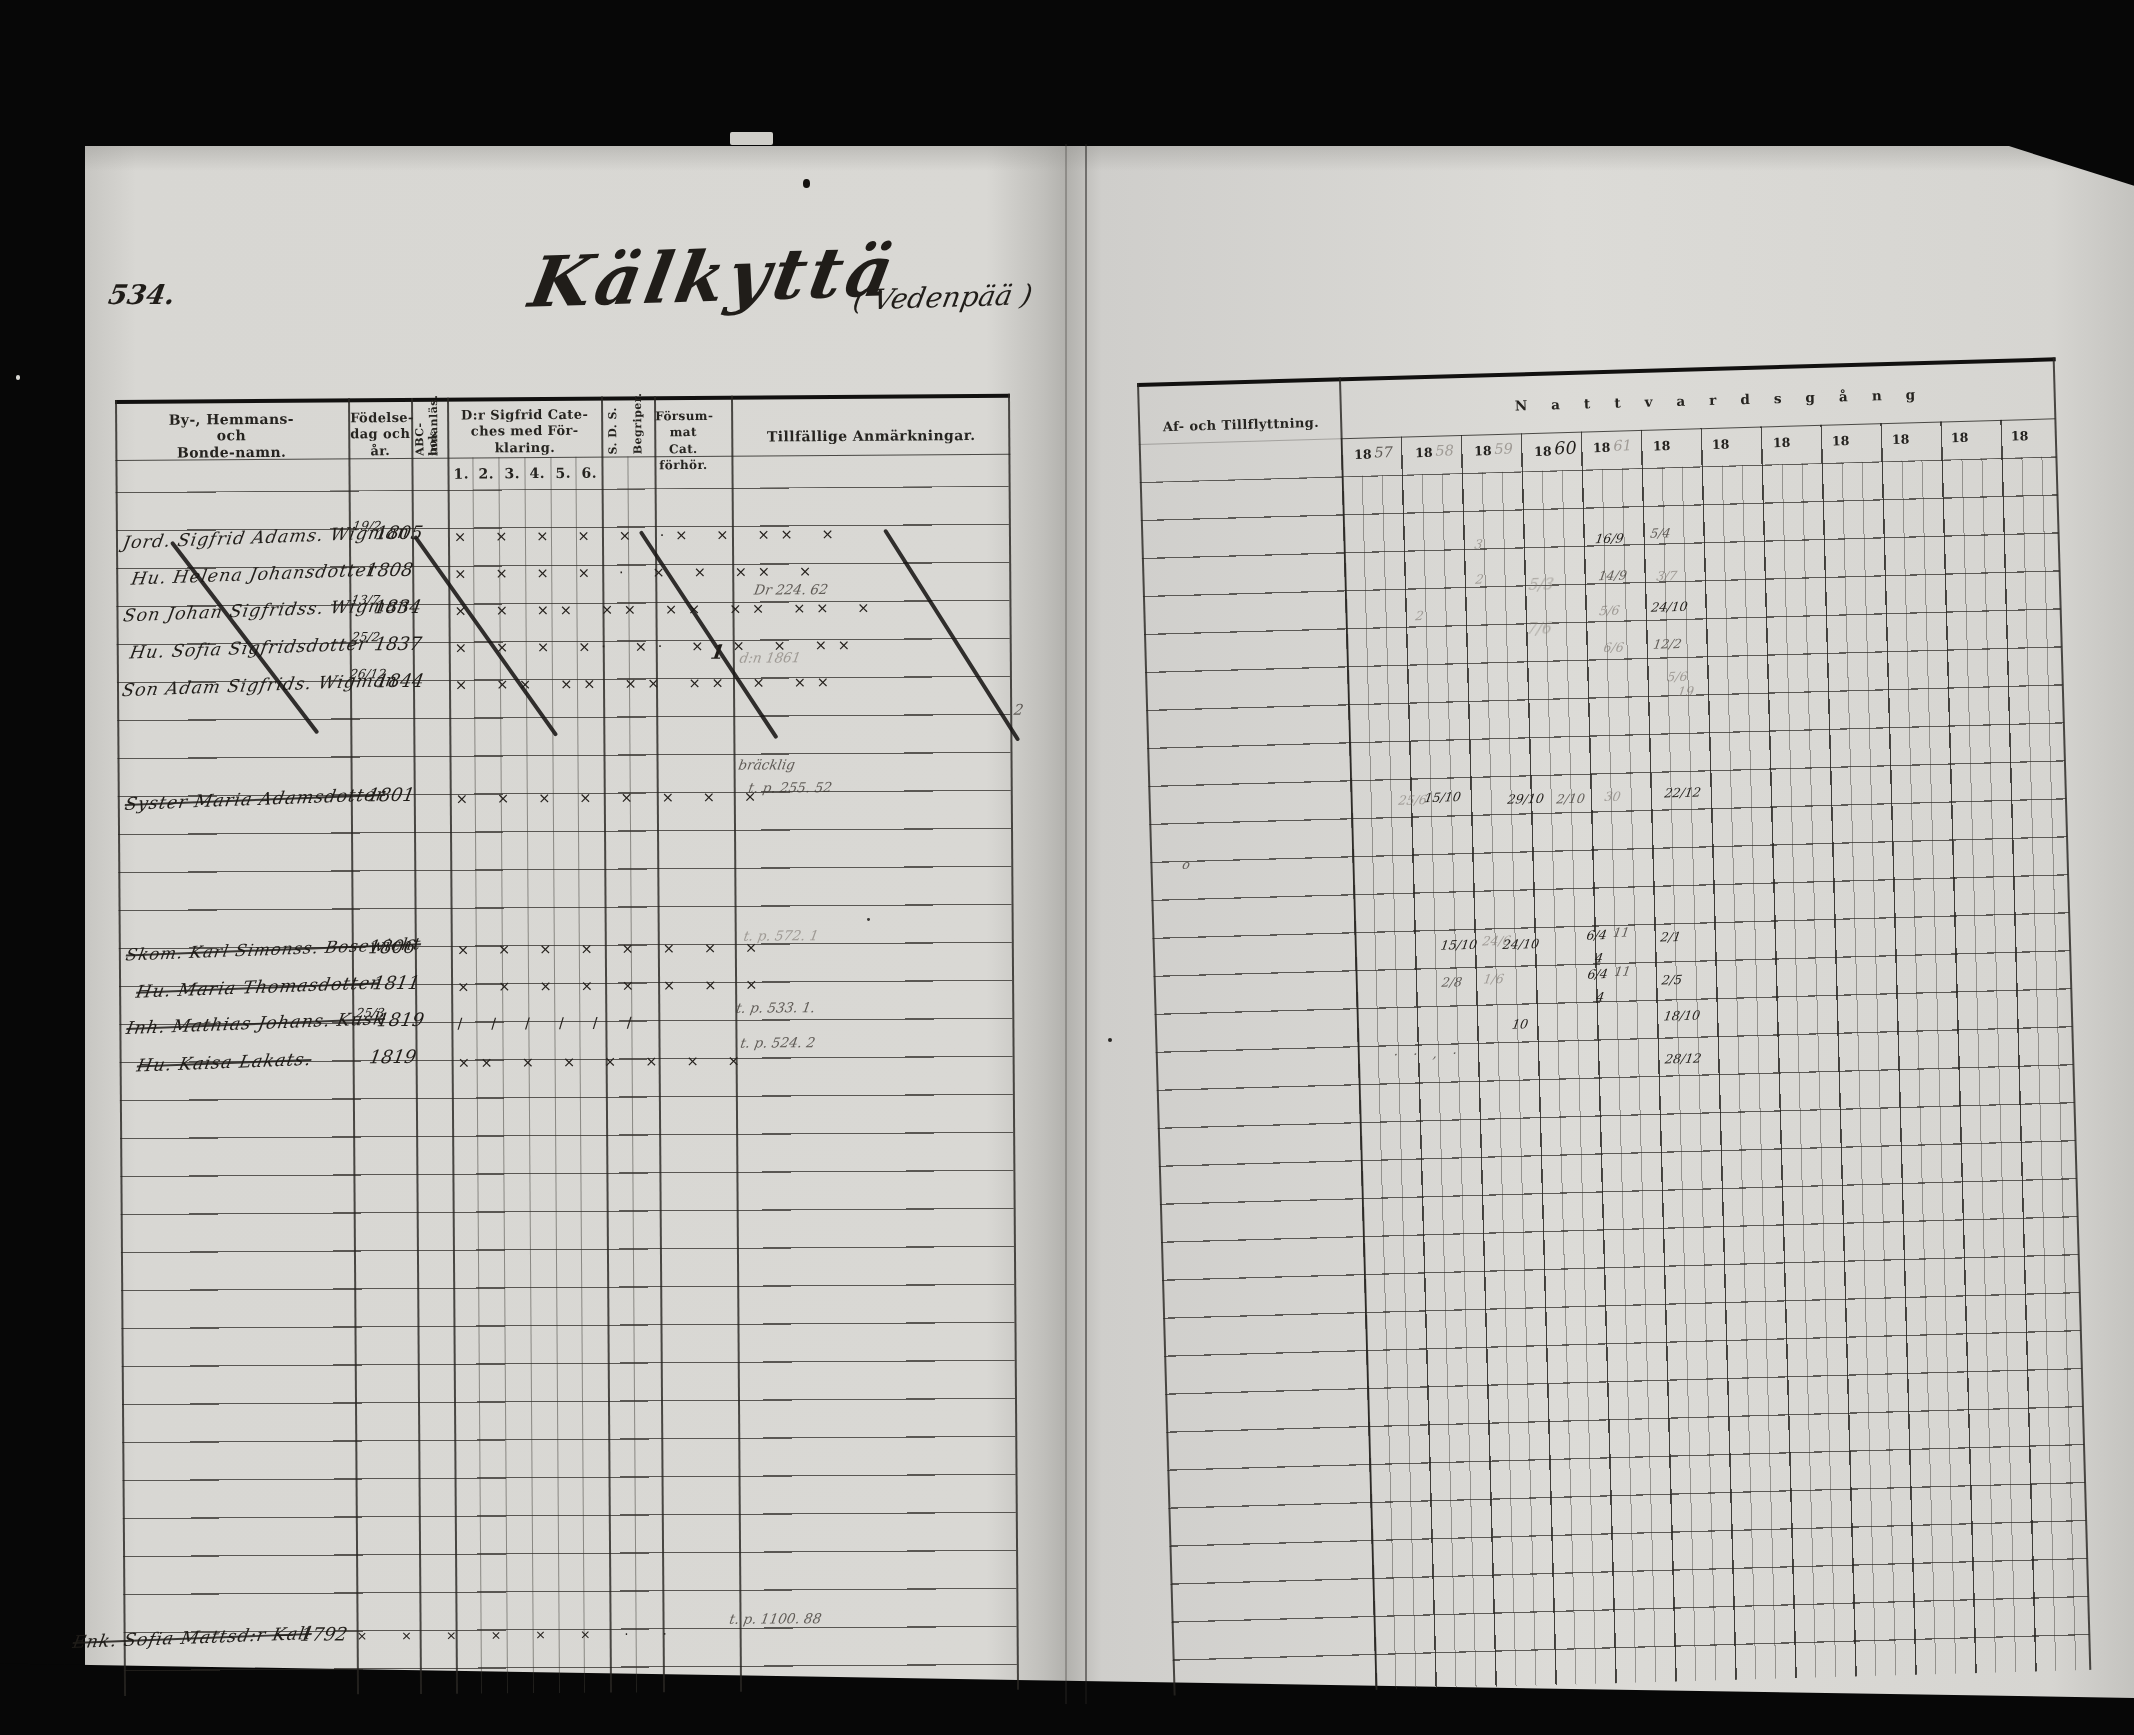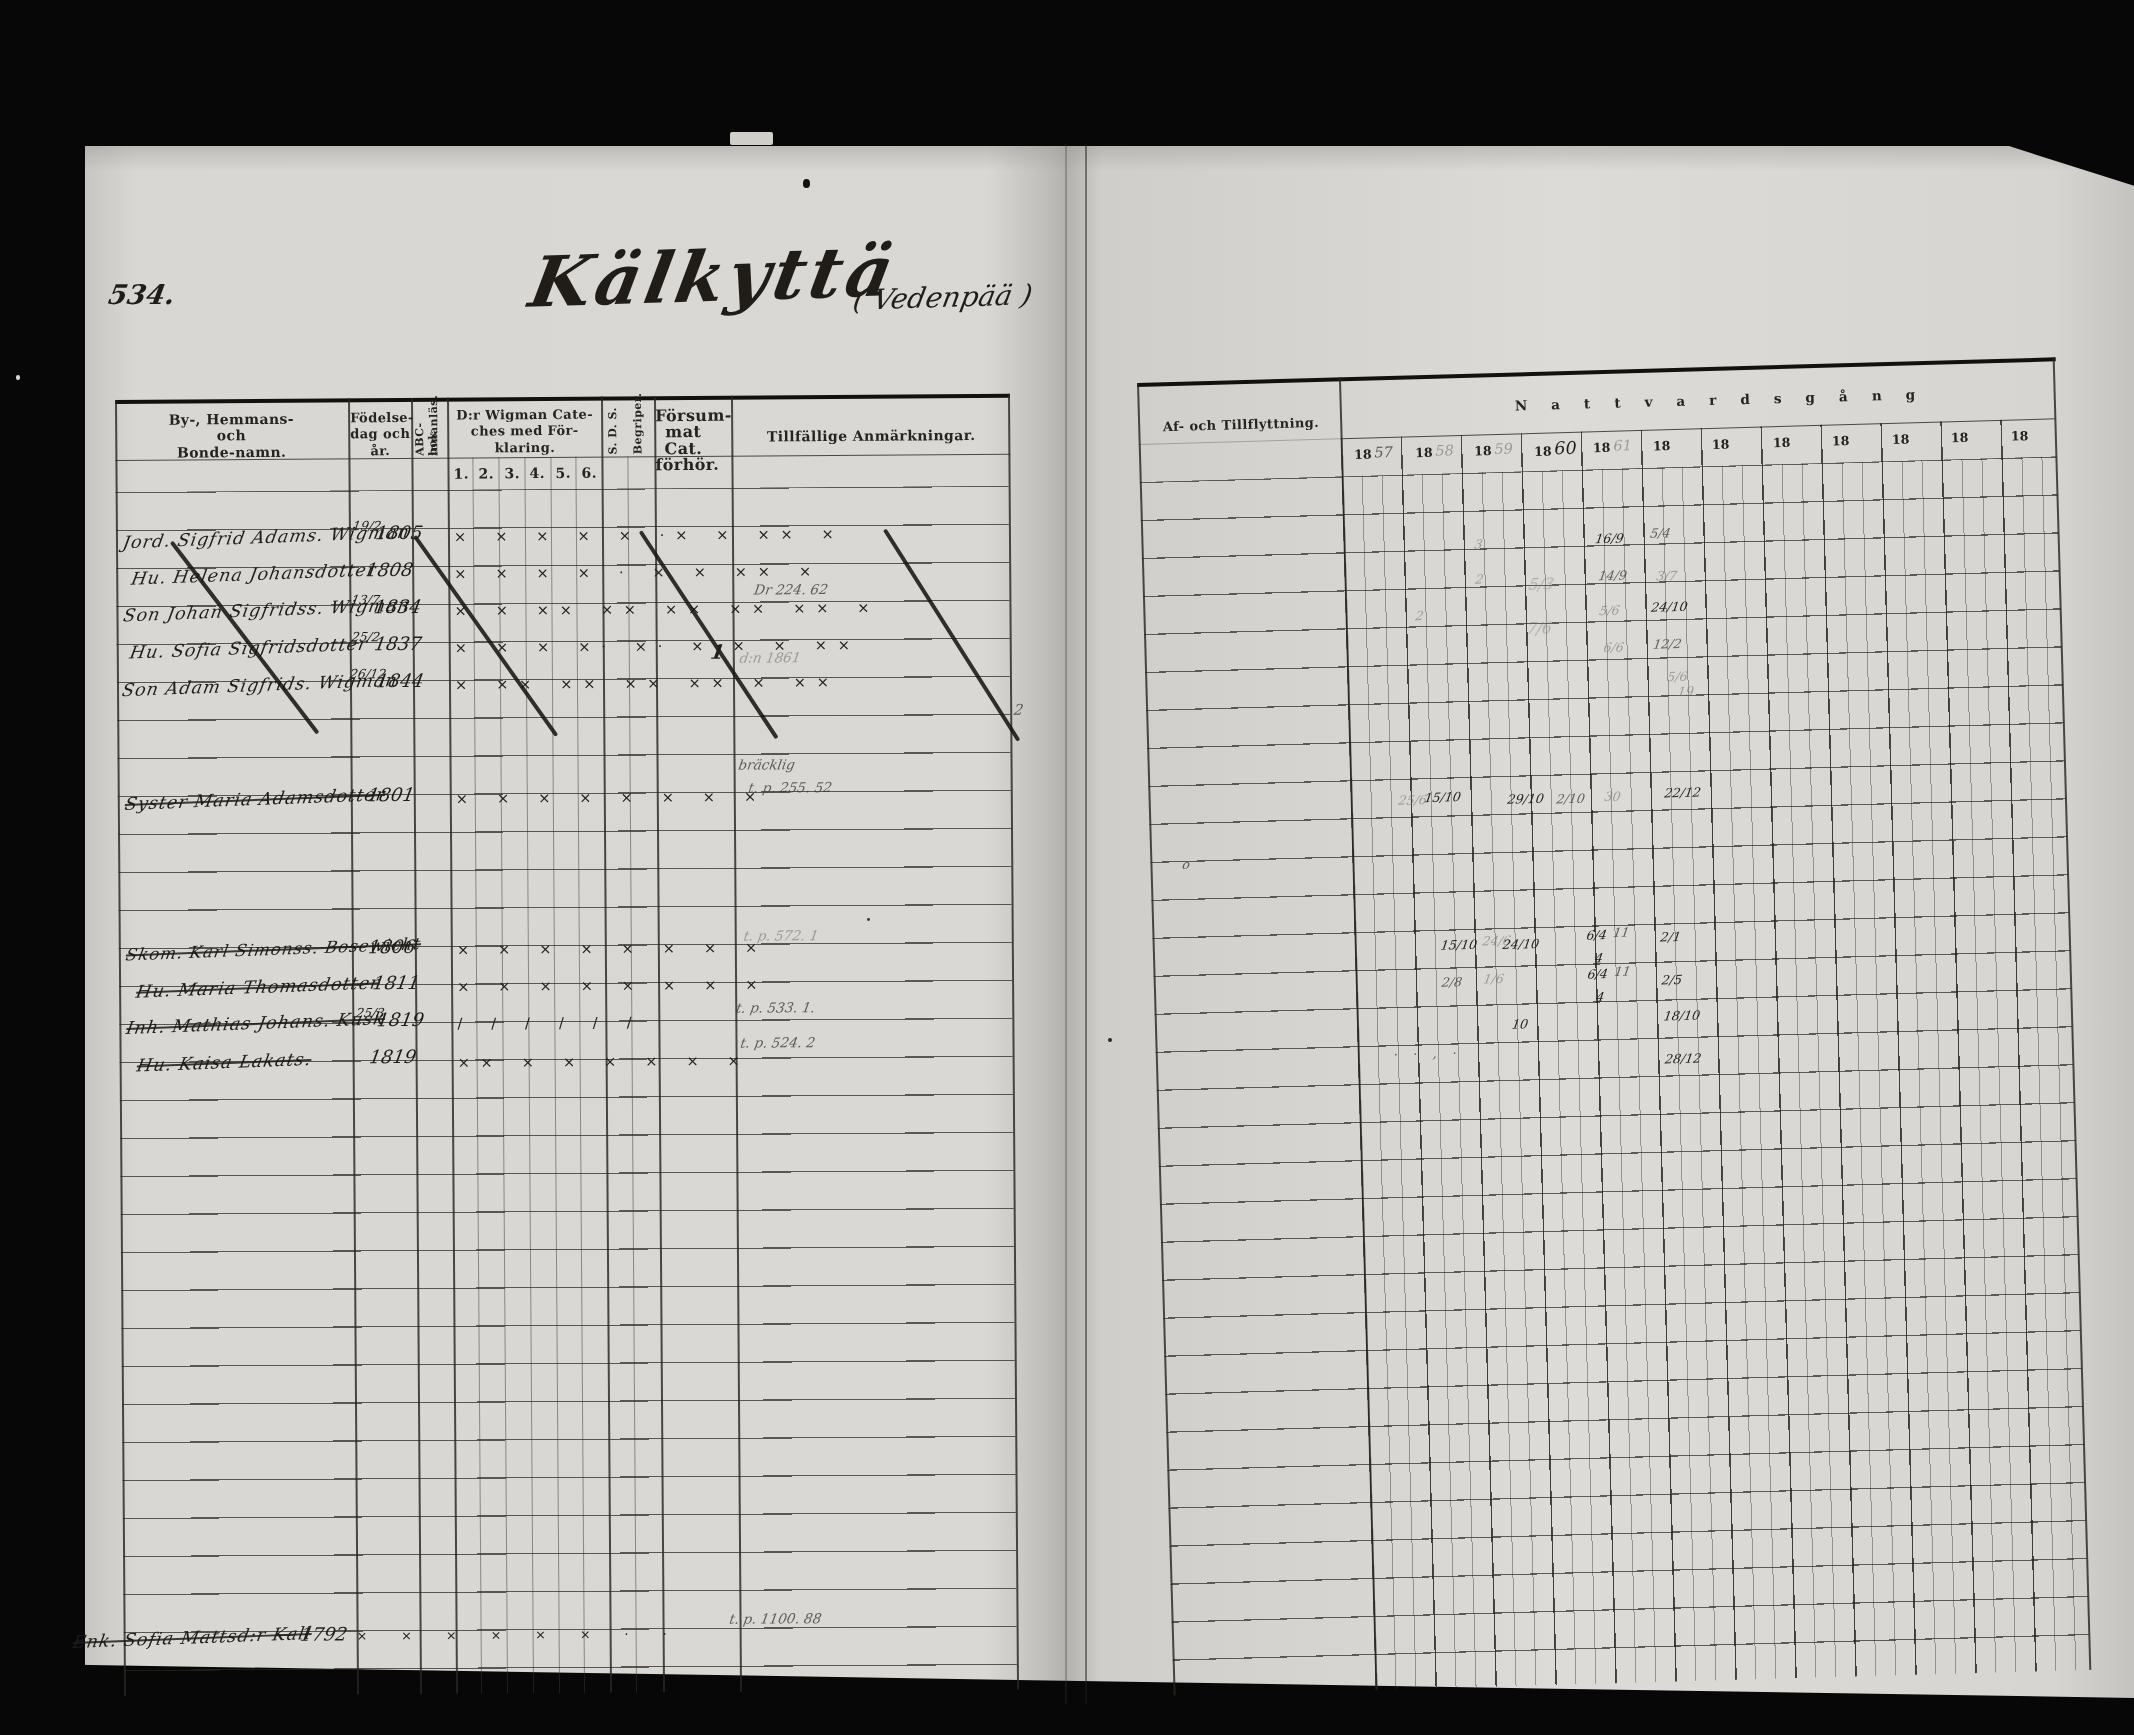--- a/index.html
+++ b/index.html
@@ -96,33 +96,33 @@
       <div>Bonde-namn.</div>
     </div>
     <div class="abs pt" style="left:235px;top:11.6px;width:60px;font-size:13px;">
       <div>Födelse-</div>
       <div>dag och</div>
       <div>år.</div>
     </div>
     <span class="vt" style="left:298px;top:3.9px;height:54px;">ABC-bok</span>
     <span class="vt" style="left:312px;top:3.9px;height:54px;">innanläs.</span>
     <div class="abs pt" style="left:334px;top:9.7px;width:151px;font-size:13px;">
-      <div>D:r Wigman Cate-</div>
+      <div>D:r Sigfrid Cate-</div>
       <div>ches med För-</div>
       <div>klaring.</div>
     </div>
     <span class="abs pt" style="left:338px;top:68px;">1.</span>
     <span class="abs pt" style="left:363px;top:68px;">2.</span>
     <span class="abs pt" style="left:389px;top:68px;">3.</span>
     <span class="abs pt" style="left:414px;top:68px;">4.</span>
     <span class="abs pt" style="left:440px;top:68px;">5.</span>
     <span class="abs pt" style="left:466px;top:68px;">6.</span>
     <span class="vt" style="left:491px;top:3.9px;height:54px;">S. D. S.</span>
     <span class="vt" style="left:516px;top:3.9px;height:54px;">Begriper.</span>
-    <div class="abs pt" style="left:540px;top:11.6px;width:56px;font-size:16px;">
+    <div class="abs pt" style="left:540px;top:11.6px;width:56px;font-size:12px;">
       <div>Försum-</div>
       <div>mat Cat.</div>
       <div>förhör.</div>
     </div>
     <div class="abs pt" style="left:621px;top:33px;width:270px;">Tillfällige Anmärkningar.</div>
 
     <span class="hw name tilt" style="left:7.8px;top:128px;">Jord. Sigfrid Adams. Wigman</span>
     <span class="hw cm" style="left:237px;top:120px;">19/2</span>
     <span class="hw" style="left:260px;top:124px;font-size:18.4px;">1805</span>
     <span class="hw mk" style="left:338px;top:130px;">× × × × × ·× × ×× ×</span>

